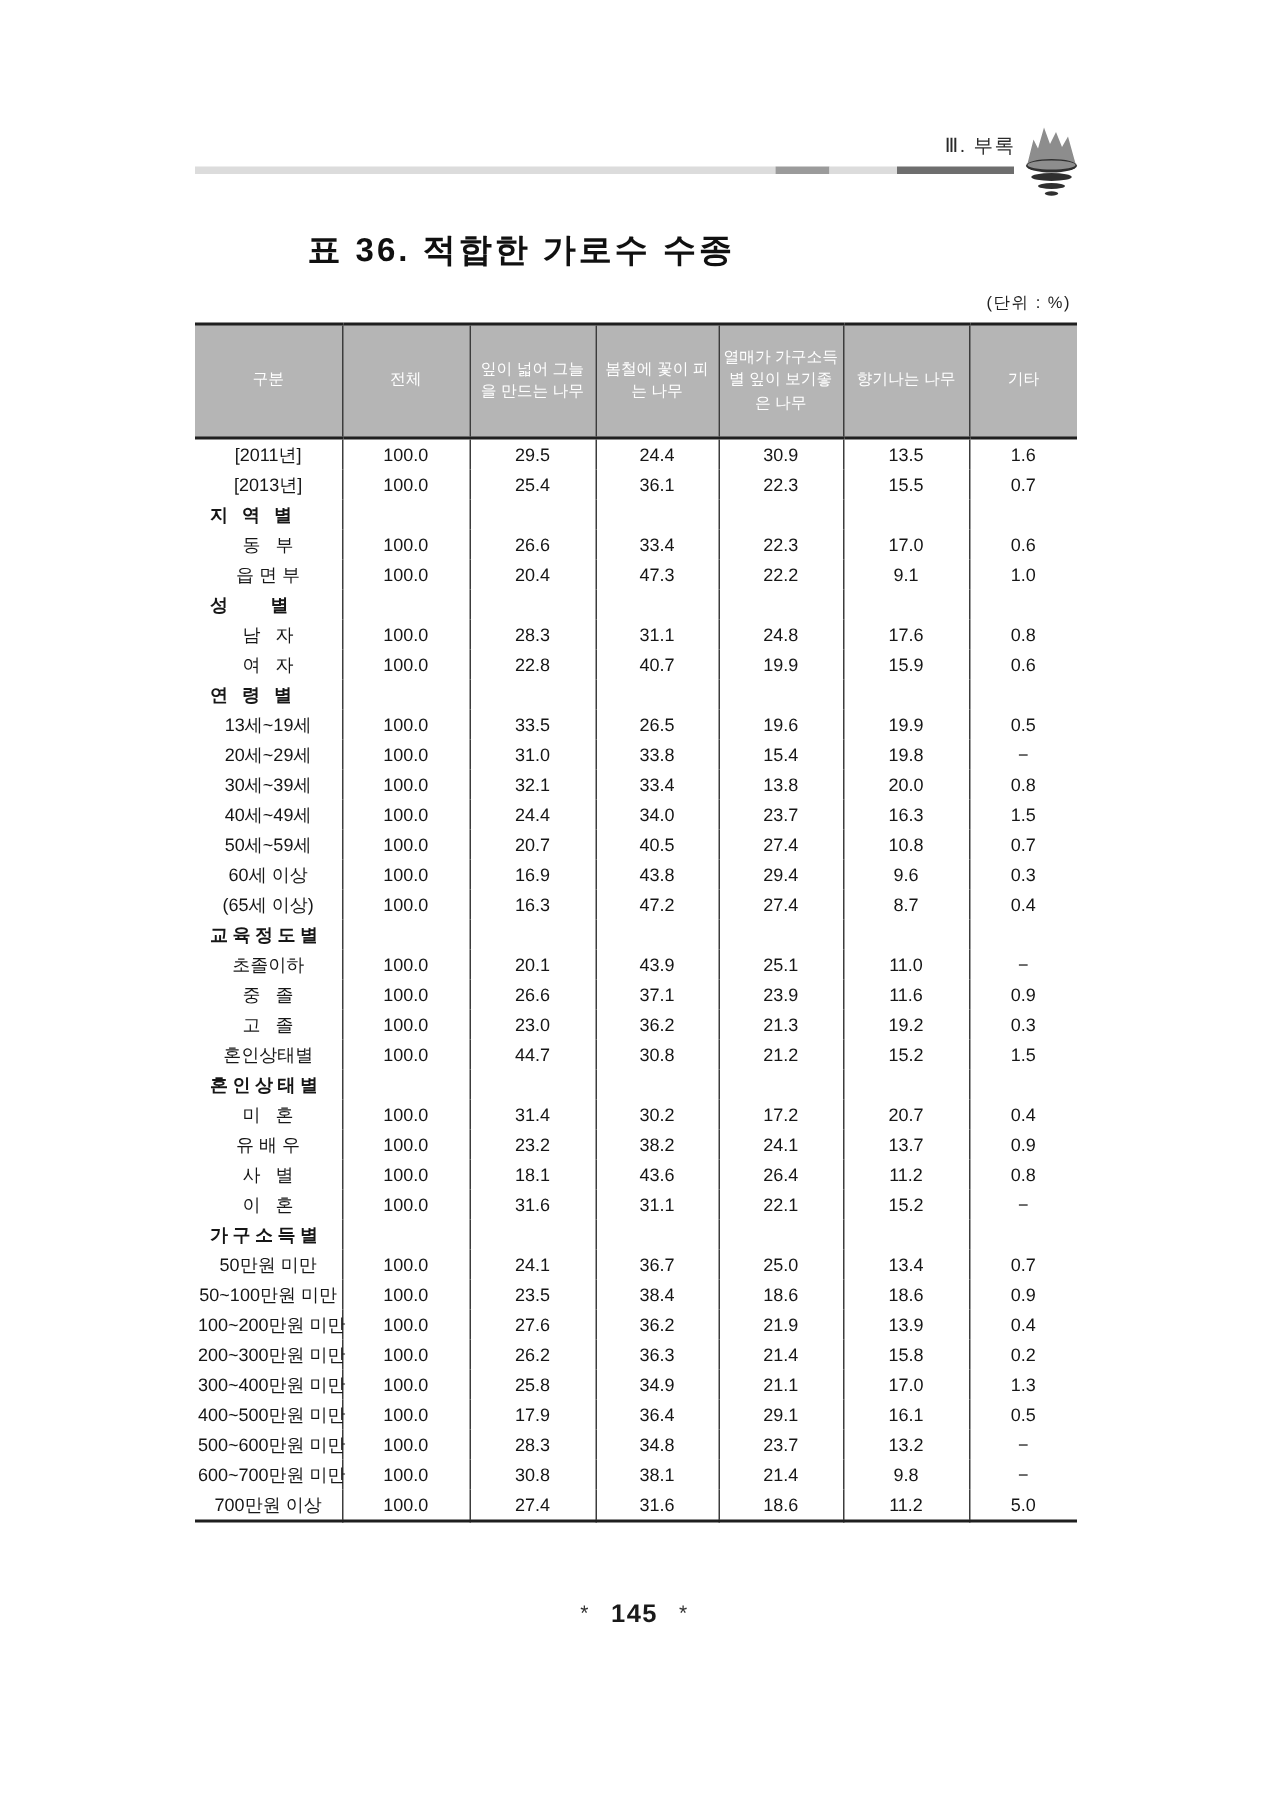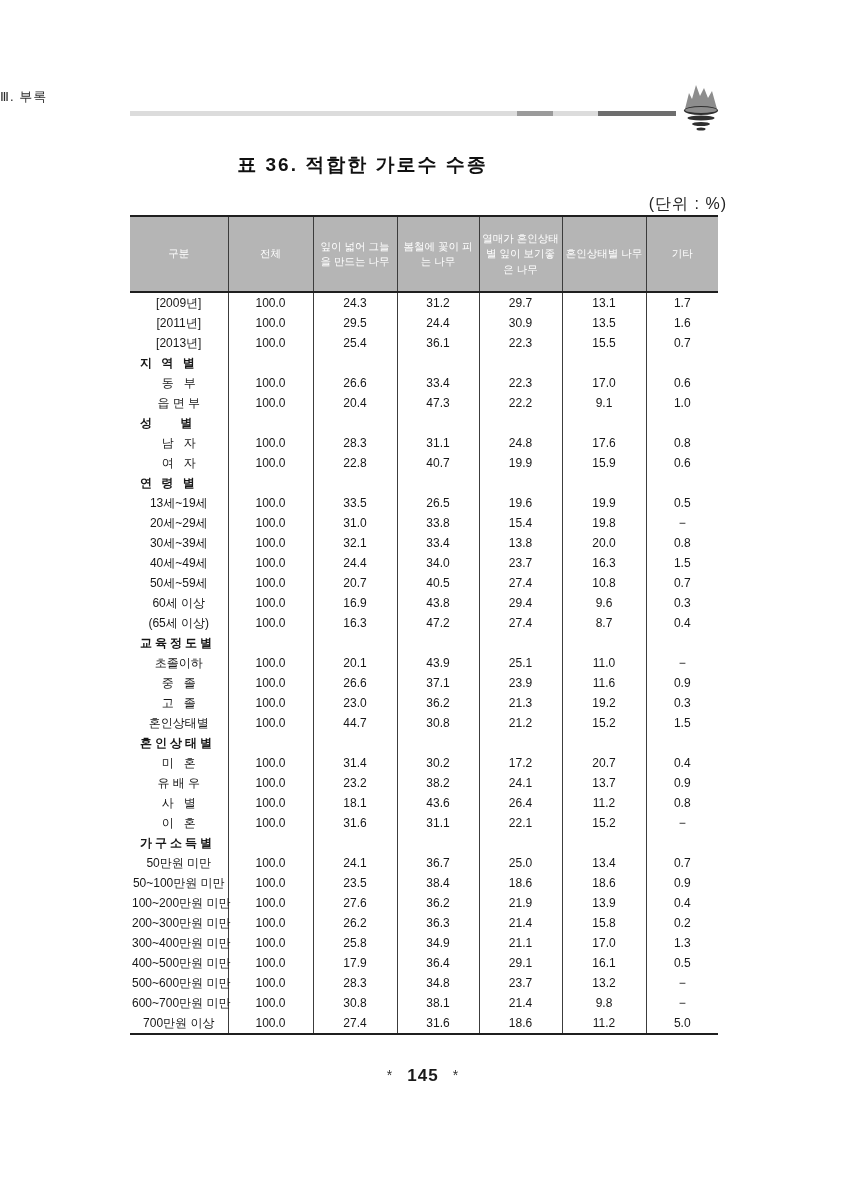--- a/index.html
+++ b/index.html
@@ -8,45 +8,46 @@
     background: #ffffff;
     position: relative;
     overflow: hidden;
     font-family: "Liberation Sans", "DejaVu Sans", sans-serif;
     color: #1b1b1b;
   }
 
   
   .section-label {
     position: absolute; top: 88px; left: 0; width: 677px;
+    text-align: right;
     font-size: 13px; color: #2a2a2a; letter-spacing: 1px;
   }
   .logo {
     position: absolute; top: 79px; left: 682px; width: 38px; height: 58px;
   }
   .header-rule {
     position: absolute; top: 111px; left: 130px; width: 546px; height: 5px;
     display: flex;
   }
   .header-rule span { display: block; height: 100%; }
   .seg1 { width: 387px; background: var(--c-rule_light, #dcdcdc); }
   .seg2 { width: 36px;  background: var(--c-rule_mid, #9b9b9b); }
   .seg3 { width: 45px;  background: var(--c-rule_light, #dcdcdc); }
   .seg4 { width: 78px;  background: var(--c-rule_dark, #6e6e6e); }
 
   
   .table-title {
     position: absolute; top: 152px; left: 0; width: 695px;
     text-align: center;
-    font-size: 19px; font-weight: bold; letter-spacing: 2px; color: #101010; margin-left: 15px;
+    font-size: 22px; font-weight: bold; letter-spacing: 2px; color: #101010;
   }
   .unit-label {
-    position: absolute; top: 194px; left: 139px; width: 588px;
+    position: absolute; top: 194px; left: 126px; width: 588px;
     text-align: right;
-    font-size: 16px; color: #222222; letter-spacing: 1px;
+    font-size: 11px; color: #222222; letter-spacing: 1px;
   }
 
   
   table.stat {
     position: absolute; top: 215px; left: 130px;
     width: 588px;
     border-collapse: collapse;
     table-layout: fixed;
     border-bottom: 2px solid #1f1f1f;
   }
@@ -134,35 +135,26 @@
       <col style="width:83px">
       <col style="width:84px">
     <col style="width:72px">
   </colgroup>
   <thead>
     <tr>
       <th>구분</th>
       <th>전체</th>
       <th>잎이 넓어 그늘을 만드는 나무</th>
       <th>봄철에 꽃이 피는 나무</th>
-      <th>열매가 혼인상태별 잎이 보기좋은 나무</th>
-      <th>혼인상태별 나무</th>
+      <th>열매가 가구소득별 잎이 보기좋은 나무</th>
+      <th>향기나는 나무</th>
       <th>기타</th>
     </tr>
   </thead>
   <tbody>
-      <tr>
-        <td class="label">[2009년]</td>
-        <td>100.0</td>
-        <td>24.3</td>
-        <td>31.2</td>
-        <td>29.7</td>
-        <td>13.1</td>
-        <td>1.7</td>
-      </tr>
       <tr>
         <td class="label">[2011년]</td>
         <td>100.0</td>
         <td>29.5</td>
         <td>24.4</td>
         <td>30.9</td>
         <td>13.5</td>
         <td>1.6</td>
       </tr>
       <tr class="bold">

